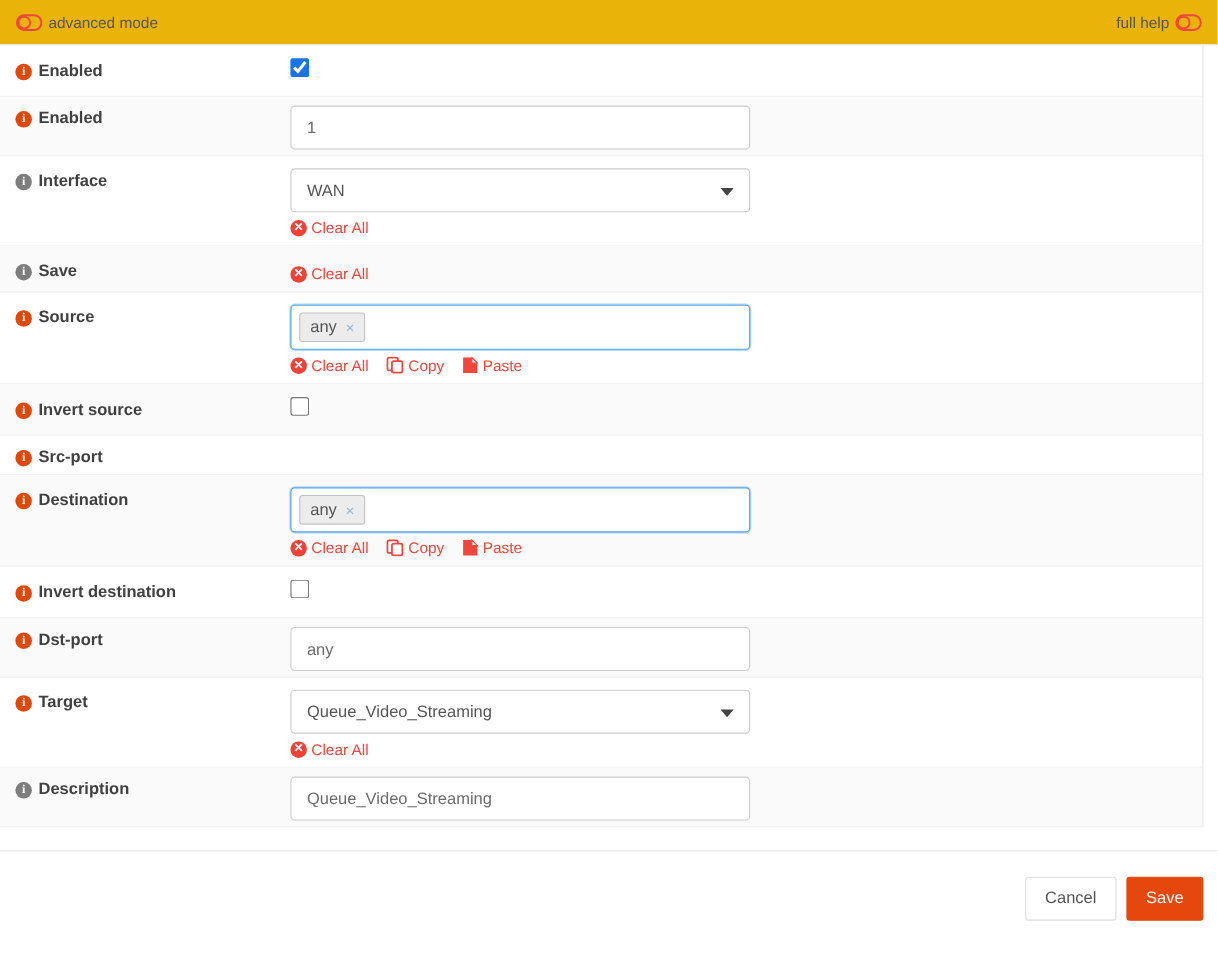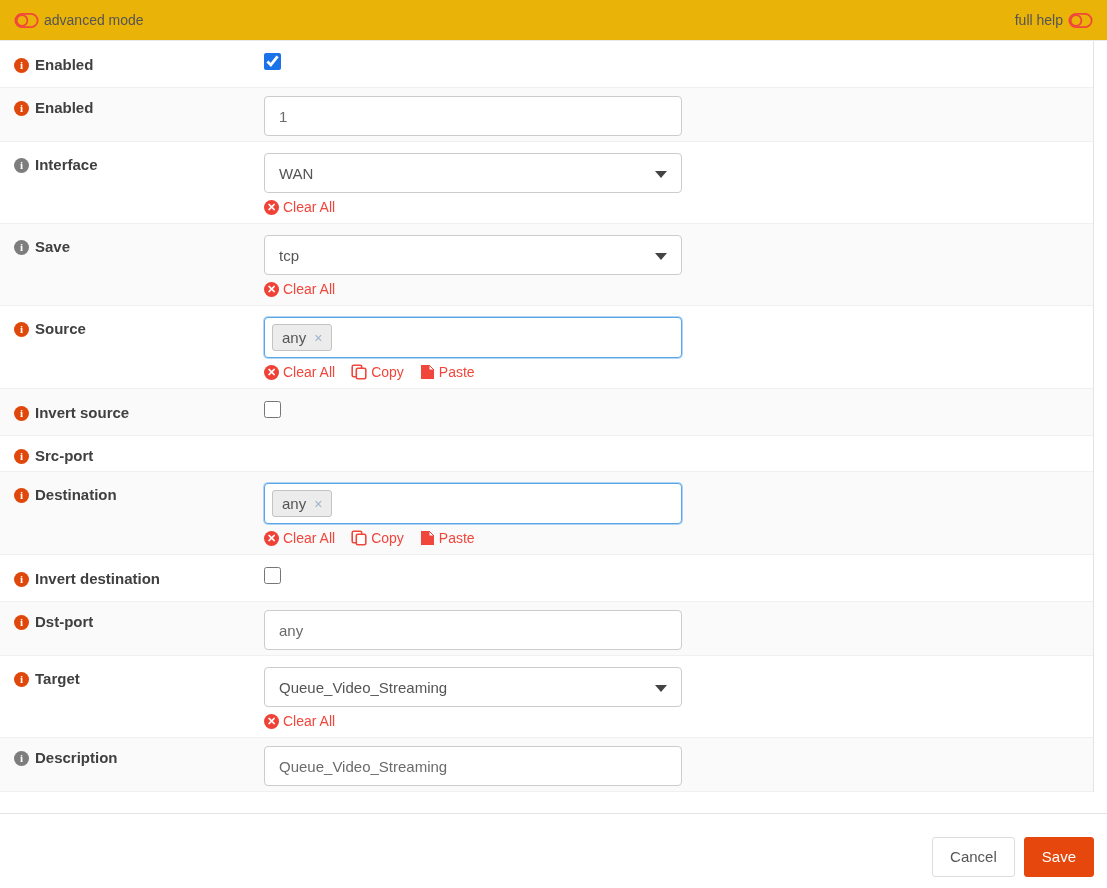--- a/index.html
+++ b/index.html
@@ -191,24 +191,20 @@
       </div>
     </div>
   </div>
 
   <div class="row row-select">
     <div class="label-cell">
       <span class="info-icon info-gray">i</span>
       <span>Save</span>
     </div>
     <div class="control-cell">
-      <div class="select-box">
-        <span>tcp</span>
-        <span class="caret"></span>
-      </div>
       <div class="links-row">
         <a class="red-link">
           <span class="times-circle">✕</span>
           <span>Clear All</span>
         </a>
       </div>
     </div>
   </div>
 
   <div class="row row-tokens">

